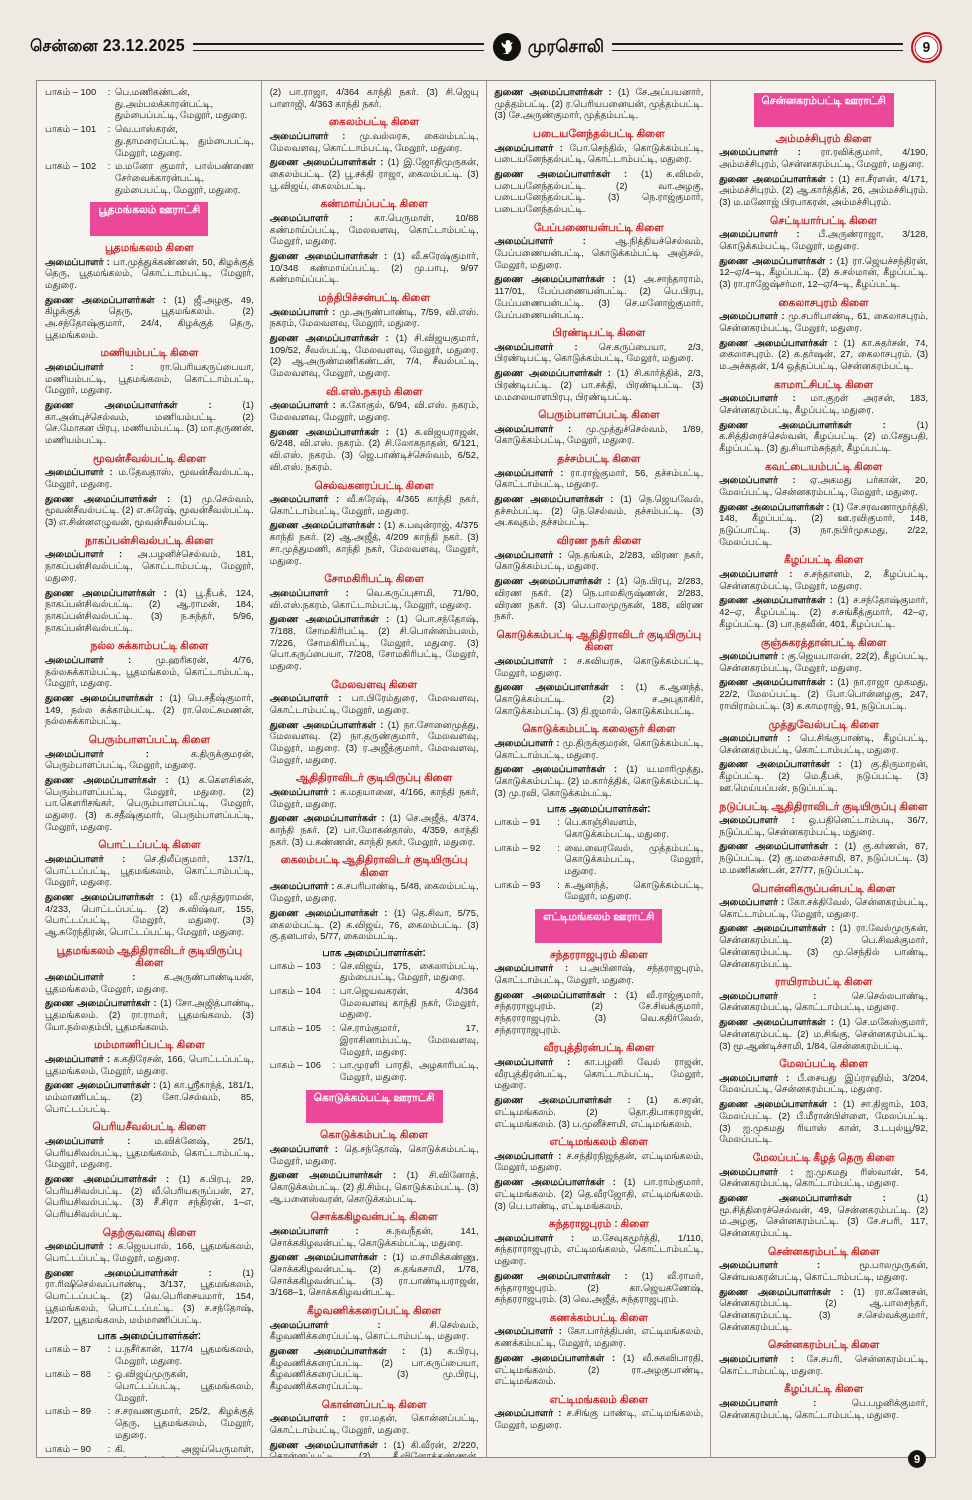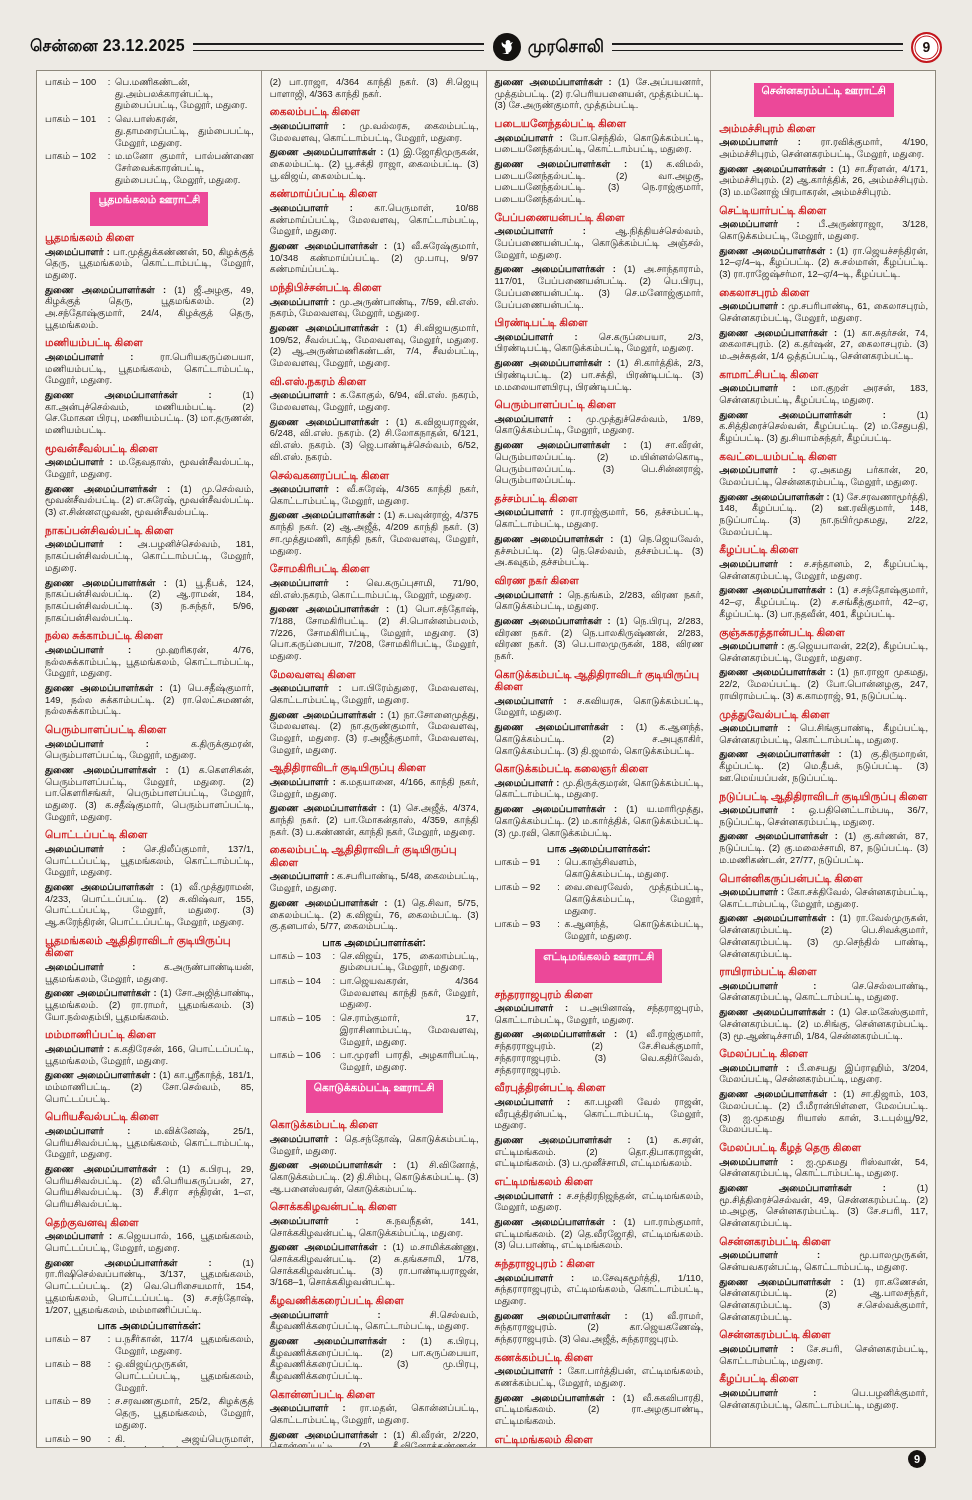--- a/index.html
+++ b/index.html
@@ -8,28 +8,28 @@
   
   .masthead{position:absolute;left:30px;top:26px;width:912px;height:42px;display:flex;align-items:center;gap:8px;}
   .mast-date{font-size:16px;font-weight:bold;color:#111;white-space:nowrap;letter-spacing:.2px;}
   .mast-rule{flex:1 1 auto;height:5px;border-top:2px solid #1d1d1d;border-bottom:1px solid #1d1d1d;}
   .mast-brand{display:flex;align-items:center;gap:6px;font-family:Liberation Serif, serif;}
   .mast-logo{width:30px;height:30px;flex:0 0 auto;}
   .mast-name{font-size:17px;font-weight:bold;color:#111;white-space:nowrap;}
   .page-circle{width:27px;height:27px;border:2.5px solid #c3161c;border-radius:50%;box-shadow:inset 0 0 0 1.5px #fff, inset 0 0 0 2.5px #c3161c;background:#fff;
     display:flex;align-items:center;justify-content:center;font-size:14px;font-weight:bold;color:#201412;flex:0 0 auto;}
   
-  .content{position:absolute;left:36px;top:70px;width:898px;height:1376px;background:#f6f4ee;border:1px solid #8d887c;display:flex;}
+  .content{position:absolute;left:36px;top:80px;width:898px;height:1376px;background:#f6f4ee;border:1px solid #8d887c;display:flex;}
   .col{flex:1 1 0;padding:6px 7px 0 8px;overflow:hidden;border-right:1px solid #9a948a;}
   .col:last-child{border-right:none;}
   
   .col{font-size:9.3px;line-height:11.7px;color:#181512;}
   .para{text-align:justify;margin:0 0 3px;}
   .para b{color:#141210;}
-  .sec-head{font-weight:bold;color:#cf2427;font-size:10.6px;line-height:12.5px;margin:5px 0 3px;}
+  .sec-head{text-align:center;font-weight:bold;color:#cf2427;font-size:10.6px;line-height:12.5px;margin:5px 0 3px;}
   .box-wrap{text-align:center;margin:6px 0 3px;}
   .box-head{display:inline-block;background:#ec4899;color:#fff;font-weight:bold;font-size:10.6px;padding:2px 8px 20px;}
   .pak-head{text-align:center;font-weight:bold;color:#161310;margin:4px 0 2px;font-size:10px;}
   .pak{display:flex;margin:0 0 2px;}
   .pak-label{flex:0 0 58px;white-space:nowrap;}
   .pak-colon{flex:0 0 12px;text-align:center;}
   .pak-text{flex:1 1 auto;text-align:justify;}
   
   .bottom-page{position:absolute;left:908px;top:1450px;width:18px;height:18px;border-radius:50%;background:#151210;color:#fff;
     display:flex;align-items:center;justify-content:center;font-size:11px;font-weight:bold;}
@@ -196,21 +196,20 @@
         <div class="para"><b>அமைப்பாளர் : </b><span>போ.செந்தில், கொடுக்கம்பட்டி, படையனேந்தல்பட்டி, கொட்டாம்பட்டி, மதுரை.</span></div>
         <div class="para"><b>துணை அமைப்பாளர்கள் : </b><span>(1) க.விமல், படையனேந்தல்பட்டி. (2) வா.அழகு, படையனேந்தல்பட்டி. (3) நெ.ராஜ்குமார், படையனேந்தல்பட்டி.</span></div>
         <div class="sec-head">பேப்பணையன்பட்டி கிளை</div>
         <div class="para"><b>அமைப்பாளர் : </b><span>ஆ.நித்தியச்செல்வம், பேப்பணையன்பட்டி, கொடுக்கம்பட்டி அஞ்சல், மேலூர், மதுரை.</span></div>
         <div class="para"><b>துணை அமைப்பாளர்கள் : </b><span>(1) அ.சாந்தாராம், 117/01, பேப்பணையன்பட்டி. (2) பெ.பிரபு, பேப்பணையன்பட்டி. (3) செ.மனோஜ்குமார், பேப்பணையன்பட்டி.</span></div>
         <div class="sec-head">பிரண்டிபட்டி கிளை</div>
         <div class="para"><b>அமைப்பாளர் : </b><span>செ.கருப்பையா, 2/3, பிரண்டிபட்டி, கொடுக்கம்பட்டி, மேலூர், மதுரை.</span></div>
         <div class="para"><b>துணை அமைப்பாளர்கள் : </b><span>(1) சி.கார்த்திக், 2/3, பிரண்டிபட்டி. (2) பா.சக்தி, பிரண்டிபட்டி. (3) ம.மலையாளபிரபு, பிரண்டிபட்டி.</span></div>
         <div class="sec-head">பெரும்பாளப்பட்டி கிளை</div>
         <div class="para"><b>அமைப்பாளர் : </b><span>மு.முத்துச்செல்வம், 1/89, கொடுக்கம்பட்டி, மேலூர், மதுரை.</span></div>
-        <div class="para"><b>துணை அமைப்பாளர்கள் : </b><span>(1) சா.வீரன், பெரும்பாலப்பட்டி. (2) ம.யின்னல்கொடி, பெரும்பாலப்பட்டி. (3) பெ.சின்னராஜ், பெரும்பாலப்பட்டி.</span></div>
         <div class="sec-head">தச்சம்பட்டி கிளை</div>
         <div class="para"><b>அமைப்பாளர் : </b><span>ரா.ராஜ்குமார், 56, தச்சம்பட்டி, கொட்டாம்பட்டி, மதுரை.</span></div>
         <div class="para"><b>துணை அமைப்பாளர்கள் : </b><span>(1) நெ.ஜெயவேல், தச்சம்பட்டி. (2) நெ.செல்வம், தச்சம்பட்டி. (3) அ.கவுதம், தச்சம்பட்டி.</span></div>
         <div class="sec-head">விரண நகர் கிளை</div>
         <div class="para"><b>அமைப்பாளர் : </b><span>நெ.தங்கம், 2/283, விரண நகர், கொடுக்கம்பட்டி, மதுரை.</span></div>
         <div class="para"><b>துணை அமைப்பாளர்கள் : </b><span>(1) நெ.பிரபு, 2/283, விரண நகர். (2) நெ.பாலகிருஷ்ணன், 2/283, விரண நகர். (3) பெ.பாலமுருகன், 188, விரண நகர்.</span></div>
         <div class="sec-head">கொடுக்கம்பட்டி ஆதிதிராவிடர் குடியிருப்பு கிளை</div>
         <div class="para"><b>அமைப்பாளர் : </b><span>ச.கவியரசு, கொடுக்கம்பட்டி, மேலூர், மதுரை.</span></div>
         <div class="para"><b>துணை அமைப்பாளர்கள் : </b><span>(1) க.ஆனந்த், கொடுக்கம்பட்டி. (2) ச.அபுதாகிர், கொடுக்கம்பட்டி. (3) தி.ஜமால், கொடுக்கம்பட்டி.</span></div>
         <div class="sec-head">கொடுக்கம்பட்டி கலைஞர் கிளை</div>

